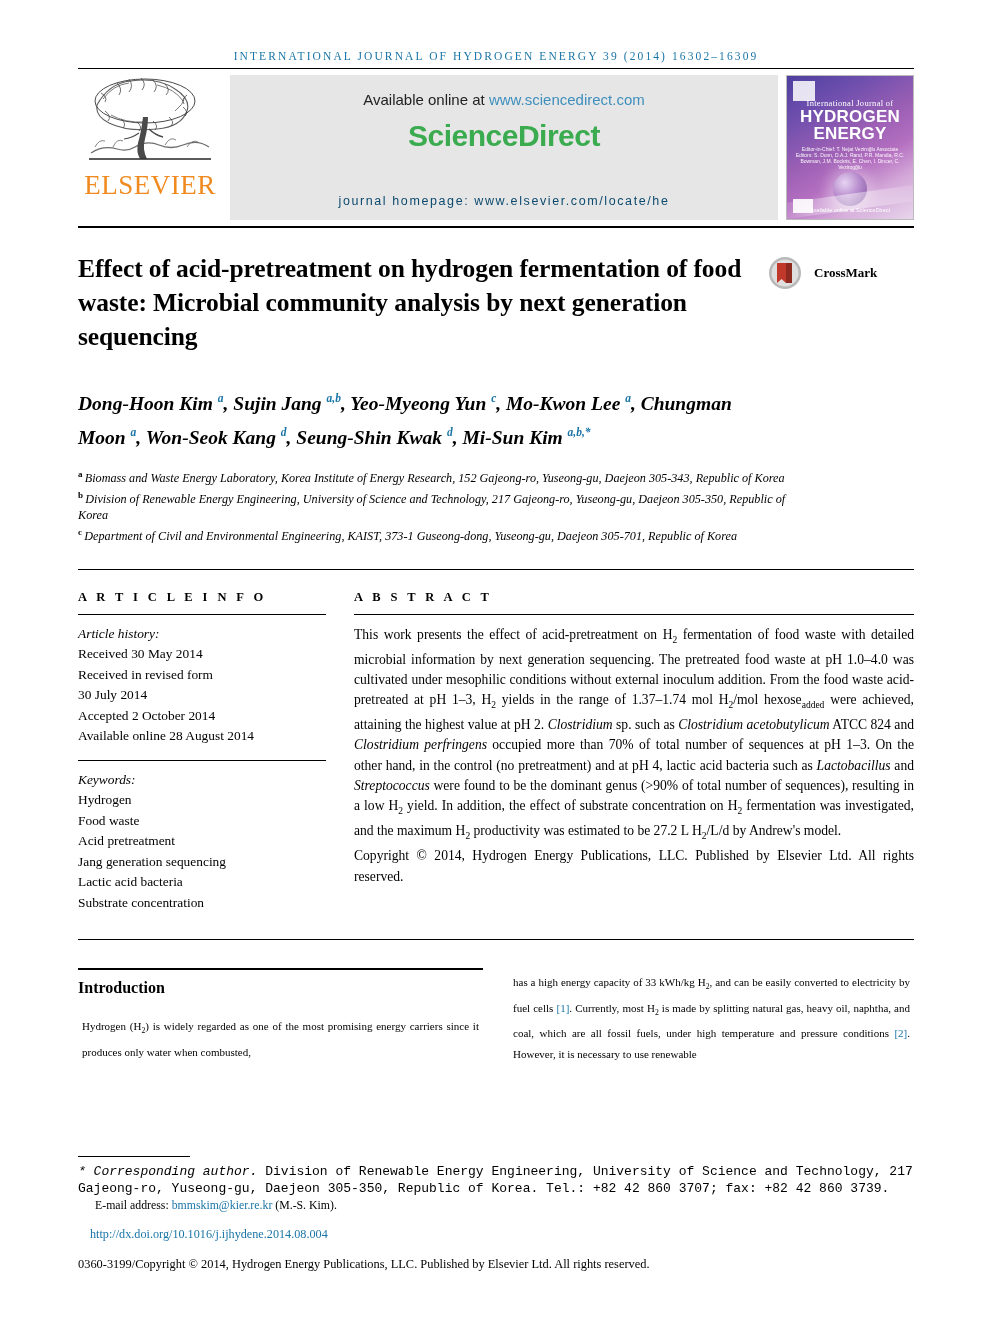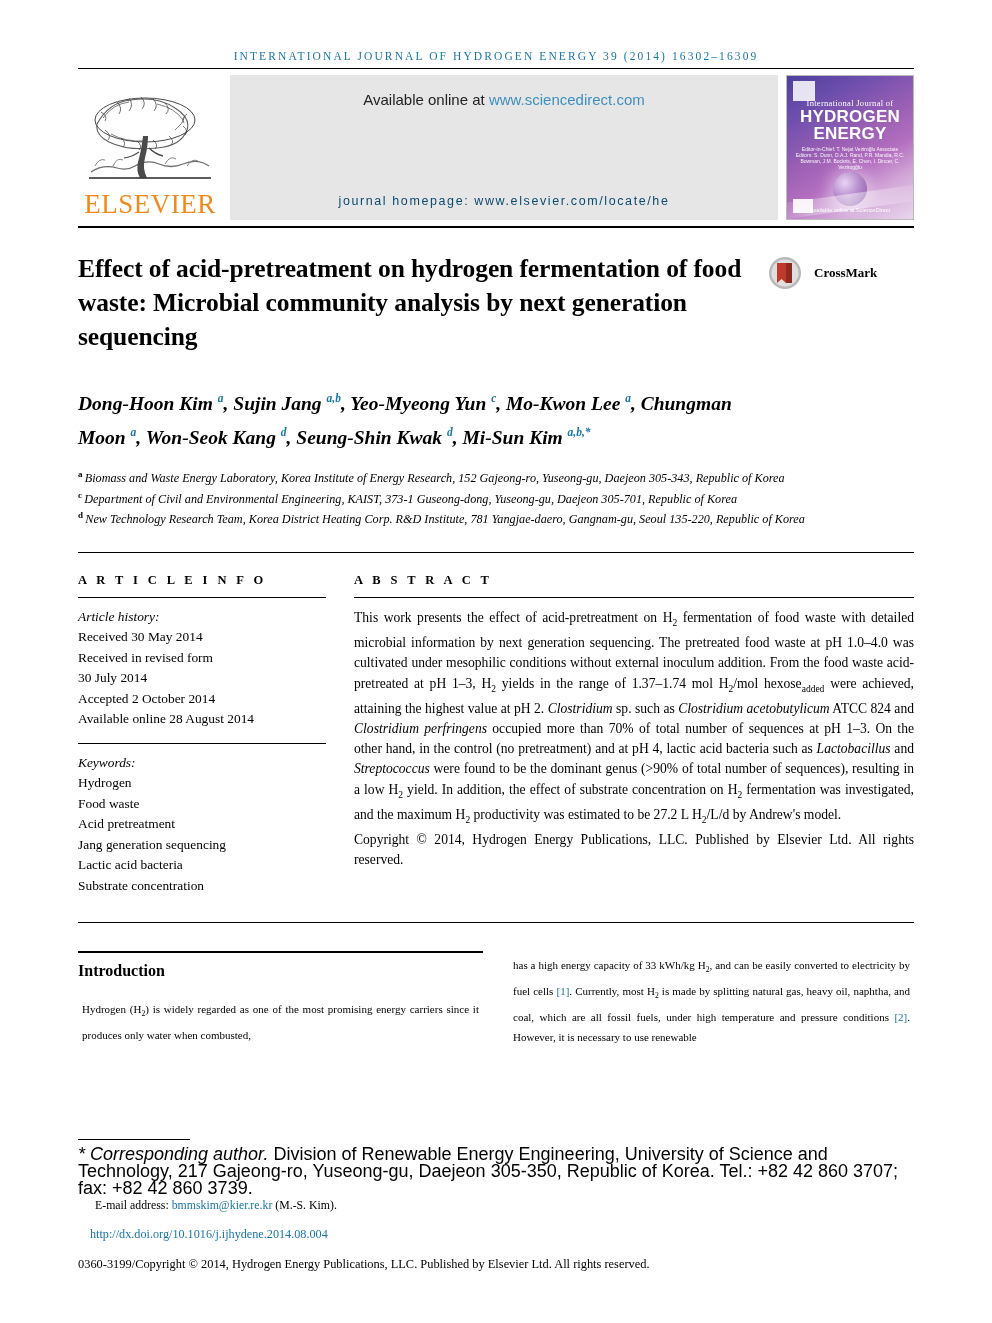--- a/index.html
+++ b/index.html
@@ -46,21 +46,21 @@
     display: flex;
     align-items: stretch;
     height: 145px;
     margin-top: 6px;
   }
   .elsevier-block {
     width: 144px;
     flex: 0 0 144px;
     display: flex;
     flex-direction: column;
-    justify-content: flex-end;
+    justify-content: flex-start;
     align-items: center;
     padding-bottom: 2px;
   }
   .tree-svg { display:block; }
   .elsevier-word {
     font-family: "Liberation Serif", serif;
     font-size: 27px;
     letter-spacing: 0.5px;
     color: #f08a1e;
     line-height: 1;
@@ -279,22 +279,22 @@
 
   
   .footnotes {
     position: absolute;
     left: 78px;
     right: 78px;
     bottom: 50px;
   }
   .fn-rule { border-top: 1px solid #000; width: 112px; margin-bottom: 6px; }
   .fn-corr {
-    font-family: Liberation Sans, sans-serif;
-    font-size: 18px;
+    font-family: Liberation Mono, monospace;
+    font-size: 13px;
     line-height: 17px;
     margin: 0;
   }
   .fn-corr .ital { font-style: italic; }
   .fn-email {
     font-family: "Liberation Serif", serif;
     font-size: 11.8px;
     line-height: 17px;
     margin: 0;
     padding-left: 17px;
@@ -351,20 +351,21 @@
           </g>
         </g>
       </svg>
       <div class="elsevier-word">ELSEVIER</div>
     </div>
 
     <div class="sd-panel">
       <div class="avail-line">
         <span>Available online at </span><a href="#">www.sciencedirect.com</a>
       </div>
+      <div class="sd-logo">ScienceDirect</div>
       <div class="homepage-line">journal homepage: www.elsevier.com/locate/he</div>
     </div>
 
     <div class="cover">
       <div class="cov-top"></div>
       <div class="cov-title-sm">International Journal of</div>
       <div class="cov-title-big">
         <div>HYDROGEN</div>
         <div>ENERGY</div>
       </div>
@@ -391,22 +392,22 @@
         </svg>
         <span class="cm-word">CrossMark</span>
       </div>
     </div>
   </div>
 
   <div class="authors"><span>Dong-Hoon Kim </span><sup>a</sup><span>, </span><span>Sujin Jang </span><sup>a,b</sup><span>, </span><span>Yeo-Myeong Yun </span><sup>c</sup><span>, </span><span>Mo-Kwon Lee </span><sup>a</sup><span>, </span><span>Chungman Moon </span><sup>a</sup><span>, </span><span>Won-Seok Kang </span><sup>d</sup><span>, </span><span>Seung-Shin Kwak </span><sup>d</sup><span>, </span><span>Mi-Sun Kim </span><sup>a,b,*</sup></div>
 
   <div class="affiliations">
       <p><sup>a </sup><span>Biomass and Waste Energy Laboratory, Korea Institute of Energy Research, 152 Gajeong-ro, Yuseong-gu, Daejeon 305-343, Republic of Korea</span></p>
+      <p><sup>b </sup><span>Division of Renewable Energy Engineering, University of Science and Technology, 217 Gajeong-ro, Yuseong-gu, Daejeon 305-350, Republic of Korea</span></p>
       <p><sup>c </sup><span>Department of Civil and Environmental Engineering, KAIST, 373-1 Guseong-dong, Yuseong-gu, Daejeon 305-701, Republic of Korea</span></p>
-      <p><sup>d </sup><span>New Technology Research Team, Korea District Heating Corp. R&amp;D Institute, 781 Yangjae-daero, Gangnam-gu, Seoul 135-220, Republic of Korea</span></p>
     </div>
 
   <div class="rule-info"></div>
 
   <div class="info-abstract">
     <div class="col-info">
       <div class="sect-head">A R T I C L E   I N F O</div>
       <div class="hdr-rule"></div>
       <div class="info-body">
           <div class="lbl">Article history:</div>

